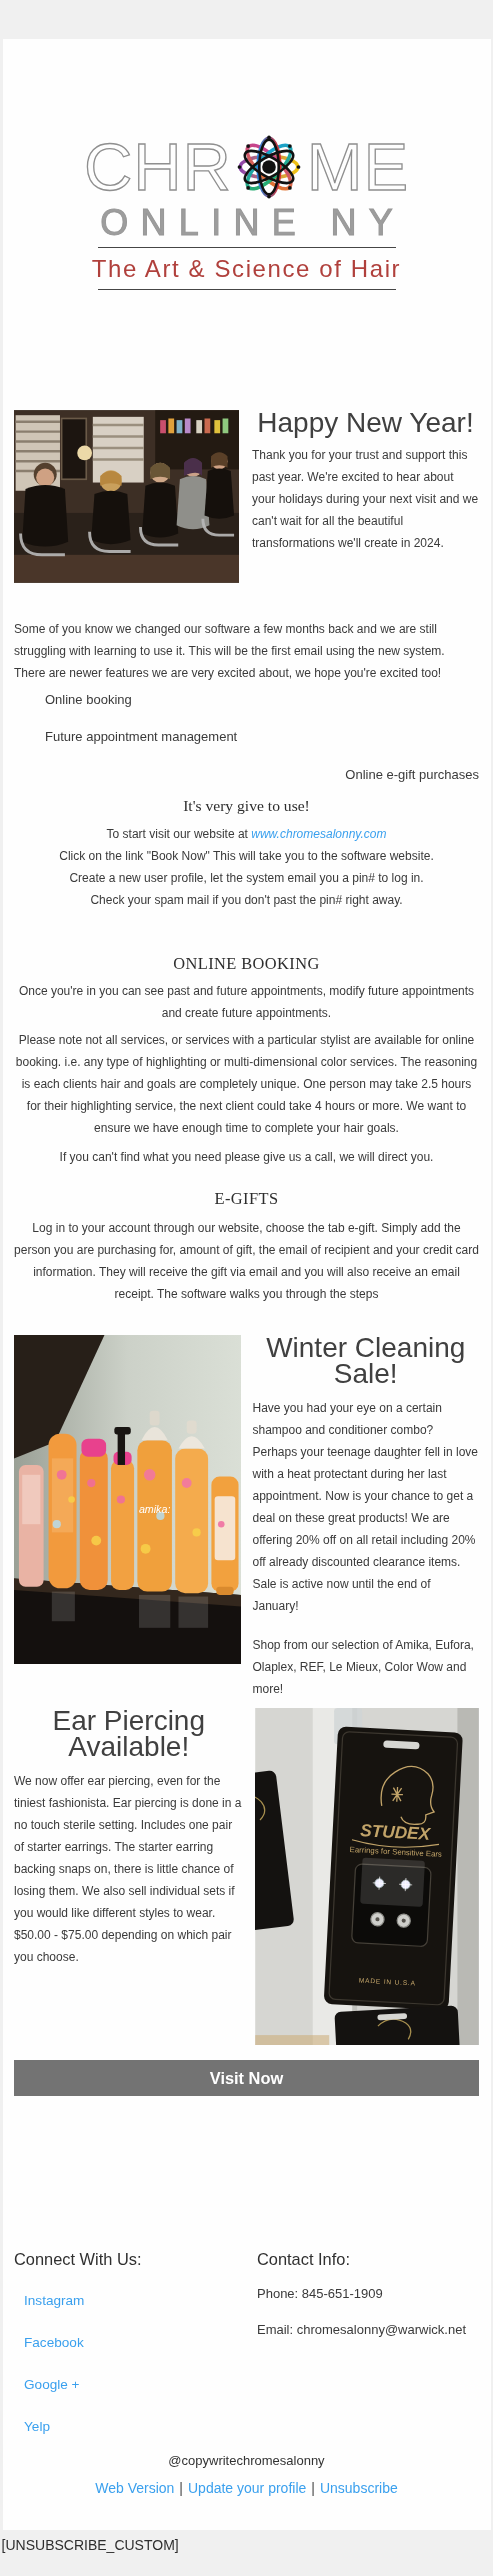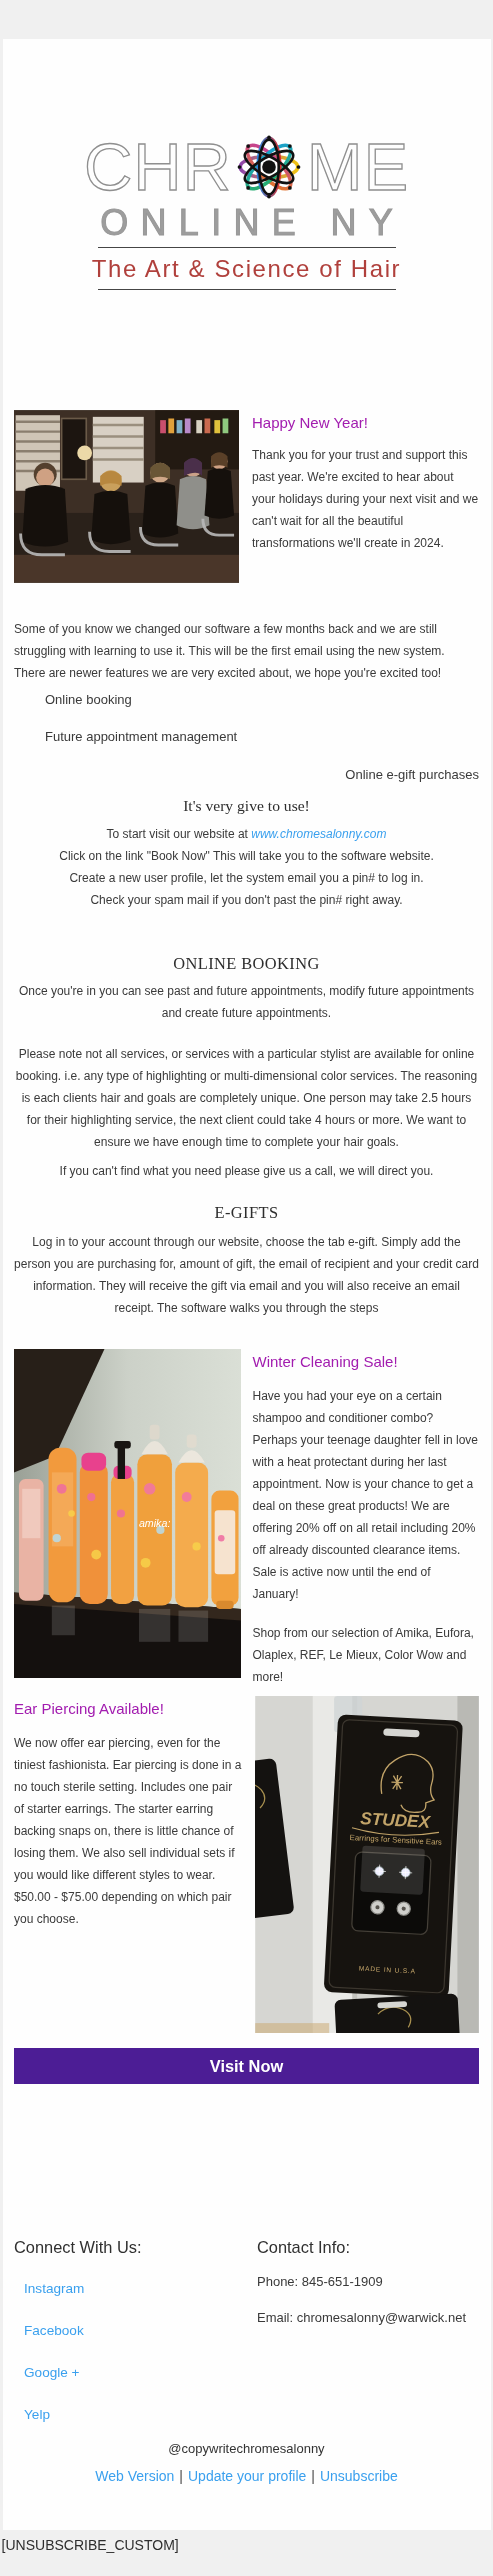--- a/index.html
+++ b/index.html
@@ -32,21 +32,21 @@
   .rule{width:298px;margin:8.2px auto 0 auto;border:none;border-top:1.6px solid #454545;}
   .rule2{margin-top:5.8px;}
   .tagline{
     margin-top:6.6px;font-size:24px;line-height:28px;letter-spacing:1.6px;
     color:#b0403c;font-weight:400;
   }
   
   p,h1,h2,h3,h4{margin:0;}
   .body-txt{font-size:12px;line-height:22px;color:#3a3a3a;}
   .center{text-align:center;}
-  .h-lg{font-size:15px;line-height:26px;font-weight:400;color:#a21caf;}
+  .h-lg{font-size:28px;line-height:26px;font-weight:400;color:#404040;text-align:center;}
   .serif-h{
     font-family:"Liberation Serif", serif;font-size:16.4px;line-height:20px;
     letter-spacing:0.4px;color:#2d2d2d;text-align:center;font-weight:400;
   }
   .serif-line{
     font-family:"Liberation Serif", serif;font-size:15.6px;line-height:20px;
     color:#2d2d2d;text-align:center;
   }
   a{text-decoration:none;}
   .link{color:#3aa0ee;cursor:pointer;}
@@ -58,37 +58,37 @@
   .hero-text{flex:1;}
   .hero-text h1{margin-bottom:8.2px;}
   .intro{margin-top:35px;}
   .features{list-style:none;margin:5px 0 0 0;padding:0 0 0 31px;}
   .features li{font-size:13px;line-height:22px;color:#3a3a3a;margin-bottom:15.6px;}
   .features li:last-child{margin-bottom:0;text-align:right;}
   .easy{margin-top:10px;}
   .start-block{margin-top:6.6px;}
   .ob-head{margin-top:43px;}
   .ob-body{margin-top:6.6px;}
-  .ob-note{margin-top:19px;}
+  .ob-note{margin-top:5px;}
   .ob-call{margin-top:6.6px;}
   .eg-head{margin-top:21.4px;}
   .eg-body{margin-top:8.2px;}
   .winter{margin-top:30px;gap:11.5px;}
   .winter-photo{width:227px;height:329px;flex:none;}
   .winter-text{flex:1;}
   .winter-text h1{margin-bottom:10px;}
   .winter-text .brands{margin-top:16.4px;}
   .ear{margin-top:8.2px;gap:11.5px;}
   .ear-photo{width:224px;height:337px;flex:none;}
   .ear-text{flex:1;}
   .ear-text h1{margin-bottom:10px;}
   
   .visit-btn{
     display:block;margin-top:15px;height:36px;line-height:36px;
-    background:#4c1d95;color:#ffffff;text-align:center;
+    background:#737373;color:#ffffff;text-align:center;
     font-size:16.4px;font-weight:700;cursor:pointer;
   }
   
   .footer-cols{display:flex;margin-top:153px;gap:13px;}
   .footer-left{flex:none;width:230px;}
   .footer-right{flex:1;}
   .footer-h{font-size:16.4px;line-height:20px;font-weight:400;color:#303030;}
   .social-link{display:block;margin:22px 0 0 10px;font-size:13.6px;line-height:20px;color:#3aa0ee;}
   .contact-line{font-size:13px;line-height:20px;color:#3a3a3a;}
   .contact-phone{margin-top:15px;}

